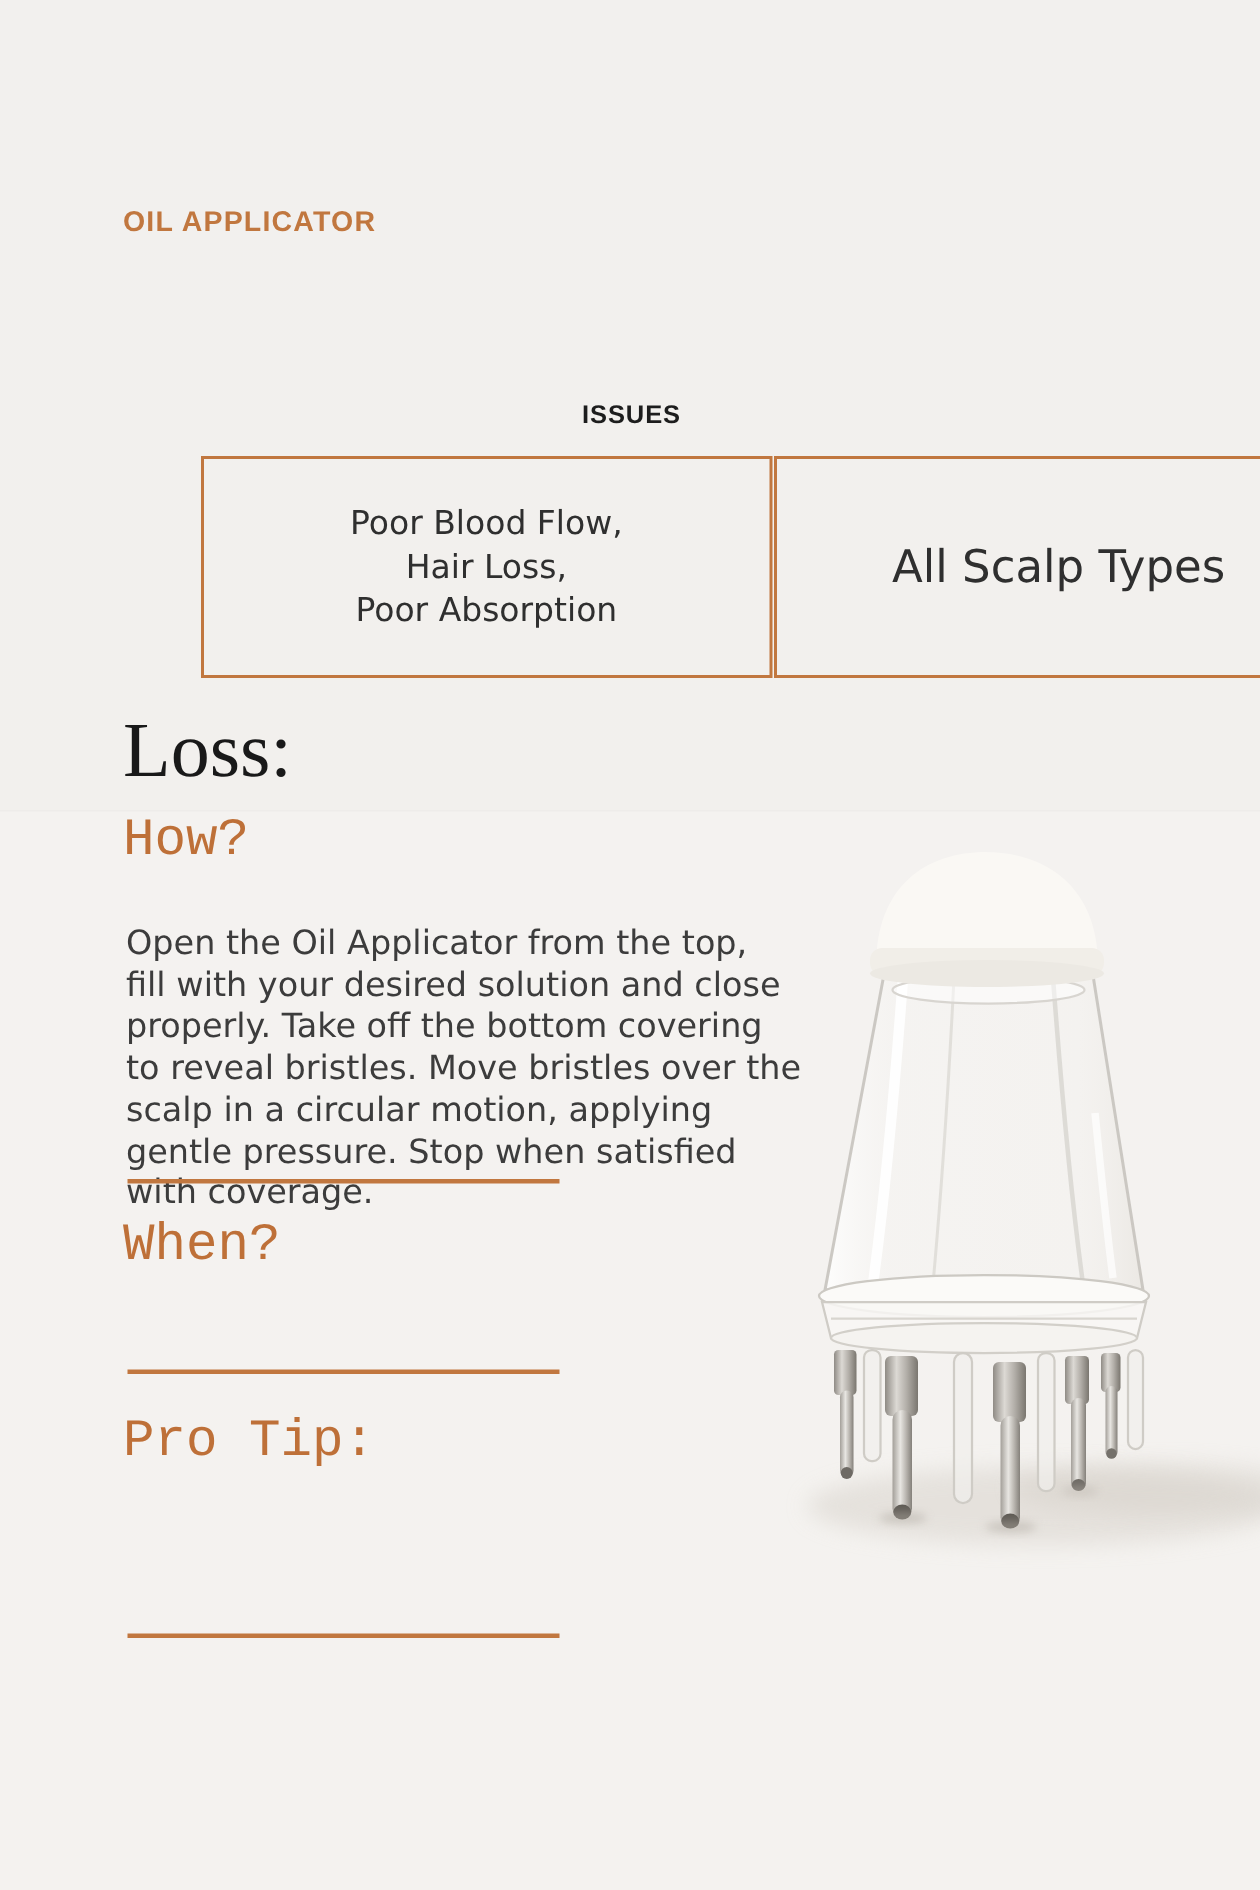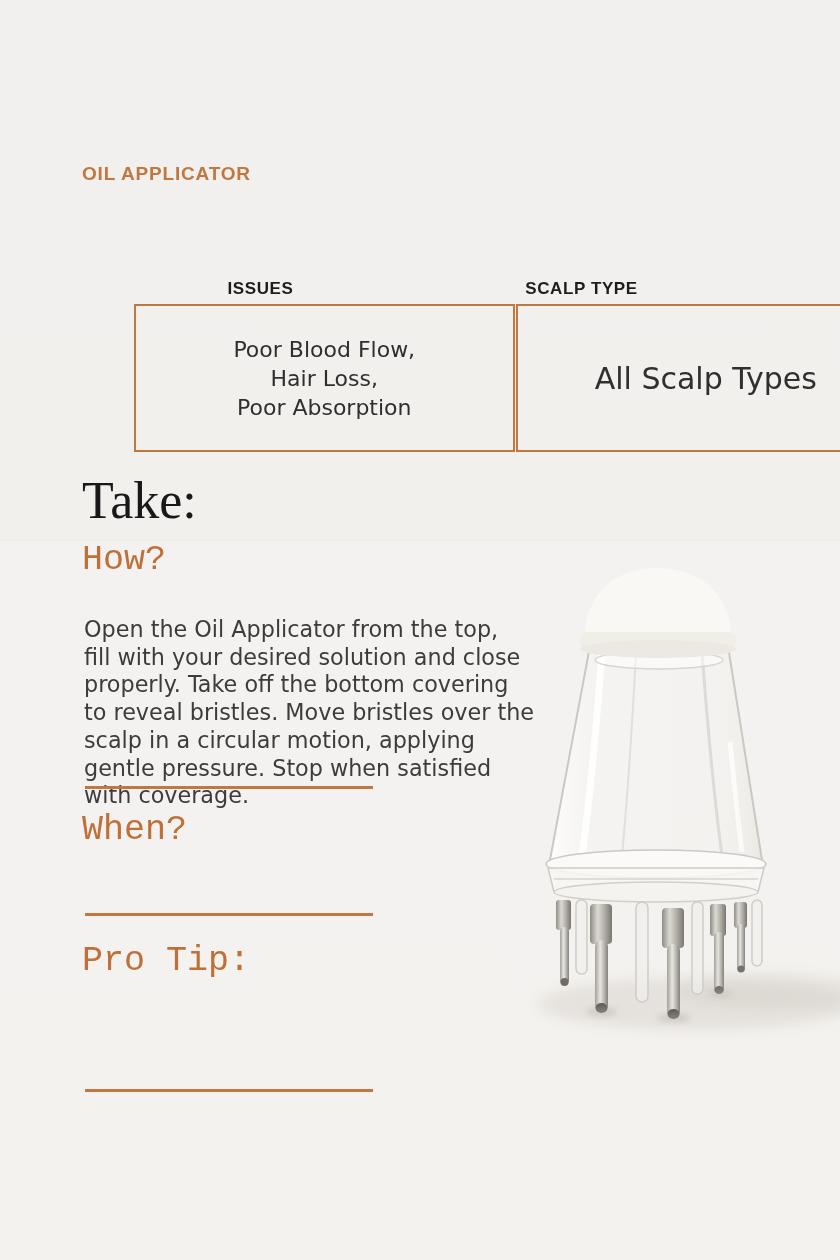--- a/index.html
+++ b/index.html
@@ -10,33 +10,33 @@
     background: linear-gradient(180deg, #f2f0ee 0%, #f2f0ed 45%, #f1efec 100%);
     overflow: hidden;
     font-family: "DejaVu Sans", sans-serif;
   }
   .photo-area {
     position: absolute; left: 0; top: 540px; width: 840px; height: 720px;
     background: rgba(246,244,242,0.55);
     border-top: 1px solid rgba(110,100,90,0.04);
   }
   .eyebrow {
-    position: absolute; left: 82px; top: 164px;
+    position: absolute; left: 82px; top: 139px;
     font-family: "Liberation Sans", sans-serif;
     font-weight: bold; font-size: 19px; line-height: 1;
     letter-spacing: 0.8px; color: #C1773F;
   }
   .main-title {
     position: absolute; left: 79px; top: 180px;
     font-family: "Liberation Serif", serif;
     font-weight: 400; font-size: 58px; line-height: 1.05;
     letter-spacing: 0px; color: #1b1b1b;
   }
   .table-headers {
-    position: absolute; left: 100px; top: 280px; width: 642px;
+    position: absolute; left: 100px; top: 268px; width: 642px;
     display: flex;
   }
   .table-headers .th {
     flex: 1; text-align: center;
     font-family: "Liberation Sans", sans-serif;
     font-weight: bold; font-size: 17px; line-height: 1;
     letter-spacing: 0.6px; color: #1d1d1d;
   }
   .suit-table {
     position: absolute; left: 100px; top: 304px; width: 762px; height: 148px;
@@ -88,31 +88,30 @@
 <body>
 
 <div class="canvas">
 
   <div class="photo-area"></div>
 
   <div class="eyebrow">OIL APPLICATOR</div>
 
   <div class="table-headers">
     <div class="th">ISSUES</div>
-    <div class="th">SCALP TYPE</div>
   </div>
 
   <div class="suit-table">
     <div class="cell cell-issues">Poor Blood Flow,
 Hair Loss,
 Poor Absorption</div>
     <div class="cell cell-scalp">All Scalp Types</div>
   </div>
 
-  <div class="usage-heading">Take:</div>
+  <div class="usage-heading">Loss:</div>
 
   <div class="sec-heading how">How?</div>
   <div class="sec-body how">Open the Oil Applicator from the top,
 fill with your desired solution and close
 properly. Take off the bottom covering
 to reveal bristles. Move bristles over the
 scalp in a circular motion, applying
 gentle pressure. Stop when satisfied
 with coverage.</div>
   <div class="divider d1"></div>

